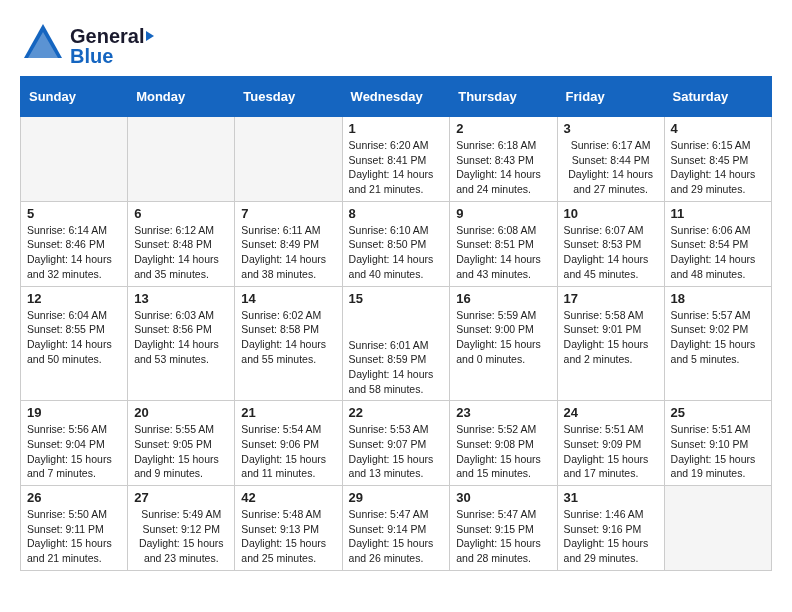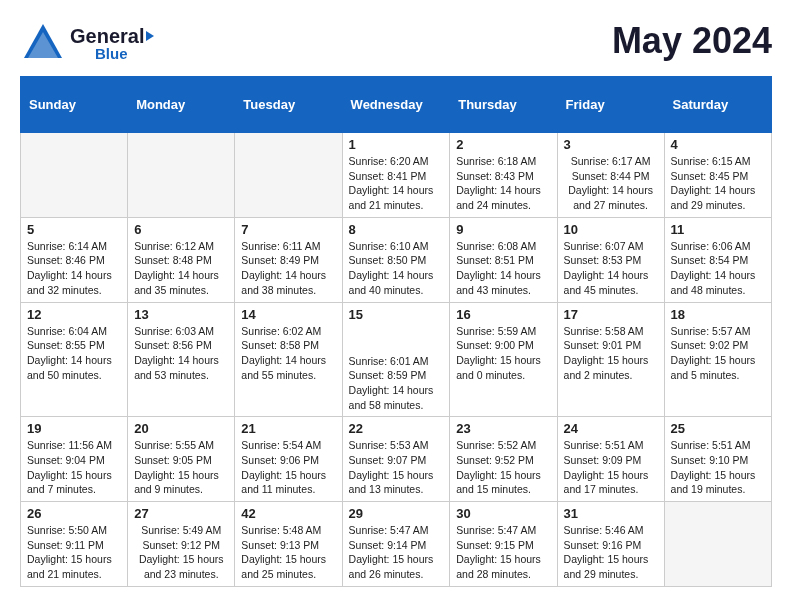--- a/index.html
+++ b/index.html
@@ -29,21 +29,21 @@
       color: #333;
     }
     .calendar {
       width: 100%;
       border-collapse: collapse;
     }
     .calendar th {
       background-color: #1565c0;
       color: #fff;
       text-align: left;
-      padding: 20px 8px;
+      padding: 12px 8px;
       font-size: 13px;
       border: 1px solid #1565c0;
     }
     .calendar td {
       border: 1px solid #ccc;
       vertical-align: top;
       padding: 4px 6px;
       width: 108px;
       min-height: 80px;
       background: #fff;
@@ -58,40 +58,39 @@
       font-size: 13px;
       margin-bottom: 2px;
     }
     .day-info {
       font-size: 10.5px;
       line-height: 1.4;
       color: #222;
     }
     .logo-wrapper {
       display: flex;
-      align-items: center;
+      align-items: flex-end;
       gap: 4px;
     }
     .logo-text-block {
       display: flex;
       flex-direction: column;
       line-height: 1;
     }
     .logo-line1 {
       font-size: 20px;
       font-weight: bold;
       color: #1a1a2e;
       display: flex;
       align-items: center;
     }
     .logo-line2 {
-      font-size: 15px;
+      font-size: 20px;
       font-weight: bold;
       color: #1565c0;
-      margin-left: 25px;
     }
     .triangle-right-small {
       display: inline-block;
       width: 0;
       height: 0;
       border-top: 5px solid transparent;
       border-bottom: 5px solid transparent;
       border-left: 8px solid #1565c0;
       margin-left: 2px;
       vertical-align: middle;
@@ -109,21 +108,20 @@
     </svg>
     <div class="logo-text-block">
       <span class="logo-line1">
         <span>General</span>
         <span class="triangle-right-small"></span>
       </span>
       <span class="logo-line2">Blue</span>
     </div>
   </div>
   <div class="title-block">
-    <div class="month-title">May 2024</div>
   </div>
 </div>
 
 <table class="calendar">
   <thead>
     <tr>
     <th>Sunday</th>
         <th>Monday</th>
         <th>Tuesday</th>
         <th>Wednesday</th>
@@ -264,21 +262,21 @@
           <div class="day-number">18</div>
           <div class="day-info" style="white-space: pre-line;">Sunrise: 5:57 AM
 Sunset: 9:02 PM
 Daylight: 15 hours
 and 5 minutes.</div>
         </td>
       </tr>
       <tr>
         <td>
           <div class="day-number">19</div>
-          <div class="day-info" style="white-space: pre-line;">Sunrise: 11:56 AM
+          <div class="day-info" style="white-space: pre-line;">Sunrise: 5:56 AM
 Sunset: 9:04 PM
 Daylight: 15 hours
 and 7 minutes.</div>
         </td>
         <td>
           <div class="day-number">20</div>
           <div class="day-info" style="white-space: pre-line;">Sunrise: 5:55 AM
 Sunset: 9:05 PM
 Daylight: 15 hours
 and 9 minutes.</div>
@@ -293,21 +291,21 @@
         <td>
           <div class="day-number">22</div>
           <div class="day-info" style="white-space: pre-line;">Sunrise: 5:53 AM
 Sunset: 9:07 PM
 Daylight: 15 hours
 and 13 minutes.</div>
         </td>
         <td>
           <div class="day-number">23</div>
           <div class="day-info" style="white-space: pre-line;">Sunrise: 5:52 AM
-Sunset: 9:52 PM
+Sunset: 9:08 PM
 Daylight: 15 hours
 and 15 minutes.</div>
         </td>
         <td>
           <div class="day-number">24</div>
           <div class="day-info" style="white-space: pre-line;">Sunrise: 5:51 AM
 Sunset: 9:09 PM
 Daylight: 15 hours
 and 17 minutes.</div>
         </td>
@@ -350,21 +348,21 @@
         </td>
         <td>
           <div class="day-number">30</div>
           <div class="day-info" style="white-space: pre-line;">Sunrise: 5:47 AM
 Sunset: 9:15 PM
 Daylight: 15 hours
 and 28 minutes.</div>
         </td>
         <td>
           <div class="day-number">31</div>
-          <div class="day-info" style="white-space: pre-line;">Sunrise: 5:46 AM
+          <div class="day-info" style="white-space: pre-line;">Sunrise: 1:46 AM
 Sunset: 9:16 PM
 Daylight: 15 hours
 and 29 minutes.</div>
         </td>
         <td class="empty"></td>
       </tr>
     </tbody>
 </table>
 
 </body></html>

